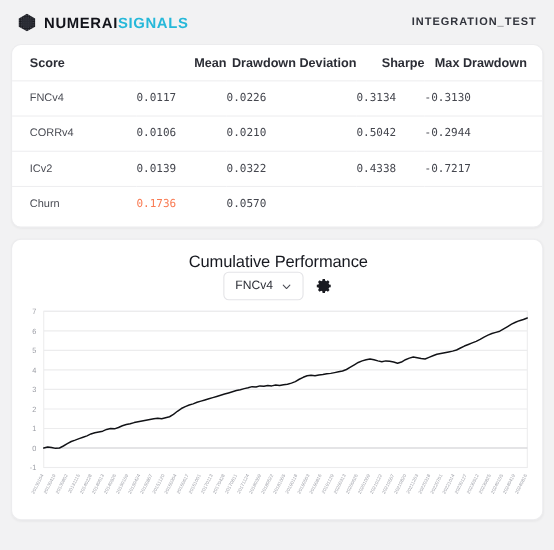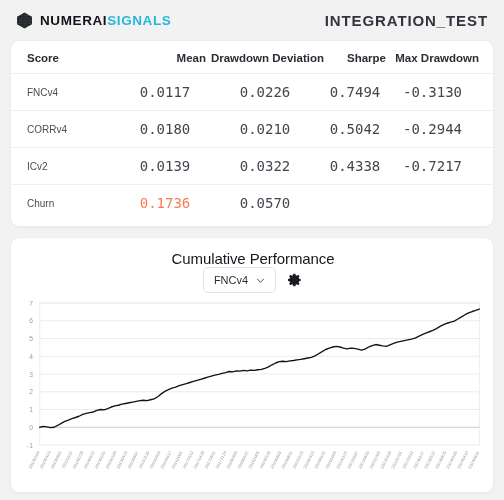--- a/index.html
+++ b/index.html
@@ -17,21 +17,21 @@
     justify-content: space-between; padding: 0 10px;
   }
   .brand { display: flex; align-items: center; gap: 7px; }
   .brand-mark { width: 17px; height: 17px; display: block; }
   .brand-text {
     font-size: 13.5px; font-weight: bold; letter-spacing: 0.6px;
     color: #12131a;
   }
   .brand-text .sig { color: #26b8d9; }
   .account {
-    font-size: 15px; font-weight: bold; letter-spacing: 0.9px;
+    font-size: 10px; font-weight: bold; letter-spacing: 0.9px;
     color: #32343c;
   }
 
   
   .card {
     background: #ffffff;
     border: 1px solid #ececee;
     border-radius: 9px;
     box-shadow: 0 1px 2px rgba(20,20,30,0.04);
   }
@@ -43,22 +43,22 @@
   table.scores th {
     font-size: 11.5px; font-weight: bold; color: #2b2d35;
     padding: 5px 0 9px 0; text-align: right; white-space: nowrap;
   }
   table.scores th.c-score { text-align: left; padding-left: 16px; }
   table.scores th.c-mean { width: 82px; }
   table.scores th.c-sd   { width: 118px; }
   table.scores th.c-sh   { width: 62px; }
   table.scores th.c-md   { width: 107px; padding-right: 14px; }
   table.scores td {
-    font-size: 14px; color: #44464e;
-    padding: 10px 0; text-align: center;
+    font-size: 10px; color: #44464e;
+    padding: 10px 0; text-align: left;
     border-top: 1px solid #eeeef0;
     font-family: "DejaVu Sans Mono", monospace;
     white-space: nowrap;
   }
   table.scores td.name {
     text-align: left; padding-left: 16px;
     font-family: "Liberation Sans", sans-serif; font-size: 10px;
     color: #4a4c54;
   }
   table.scores td.md { padding-right: 14px; }
@@ -124,26 +124,26 @@
           <th class="c-sd">Drawdown Deviation</th>
           <th class="c-sh">Sharpe</th>
           <th class="c-md">Max Drawdown</th>
         </tr>
       </thead>
       <tbody id="scores-body">
           <tr>
             <td class="name">FNCv4</td>
             <td>0.0117</td>
             <td>0.0226</td>
-            <td>0.7494</td>
+            <td>0.3134</td>
             <td class="md">-0.3130</td>
           </tr>
           <tr>
             <td class="name">CORRv4</td>
-            <td>0.0180</td>
+            <td>0.0106</td>
             <td>0.0210</td>
             <td>0.5042</td>
             <td class="md">-0.2944</td>
           </tr>
           <tr>
             <td class="name">ICv2</td>
             <td>0.0139</td>
             <td>0.0322</td>
             <td>0.4338</td>
             <td class="md">-0.7217</td>

